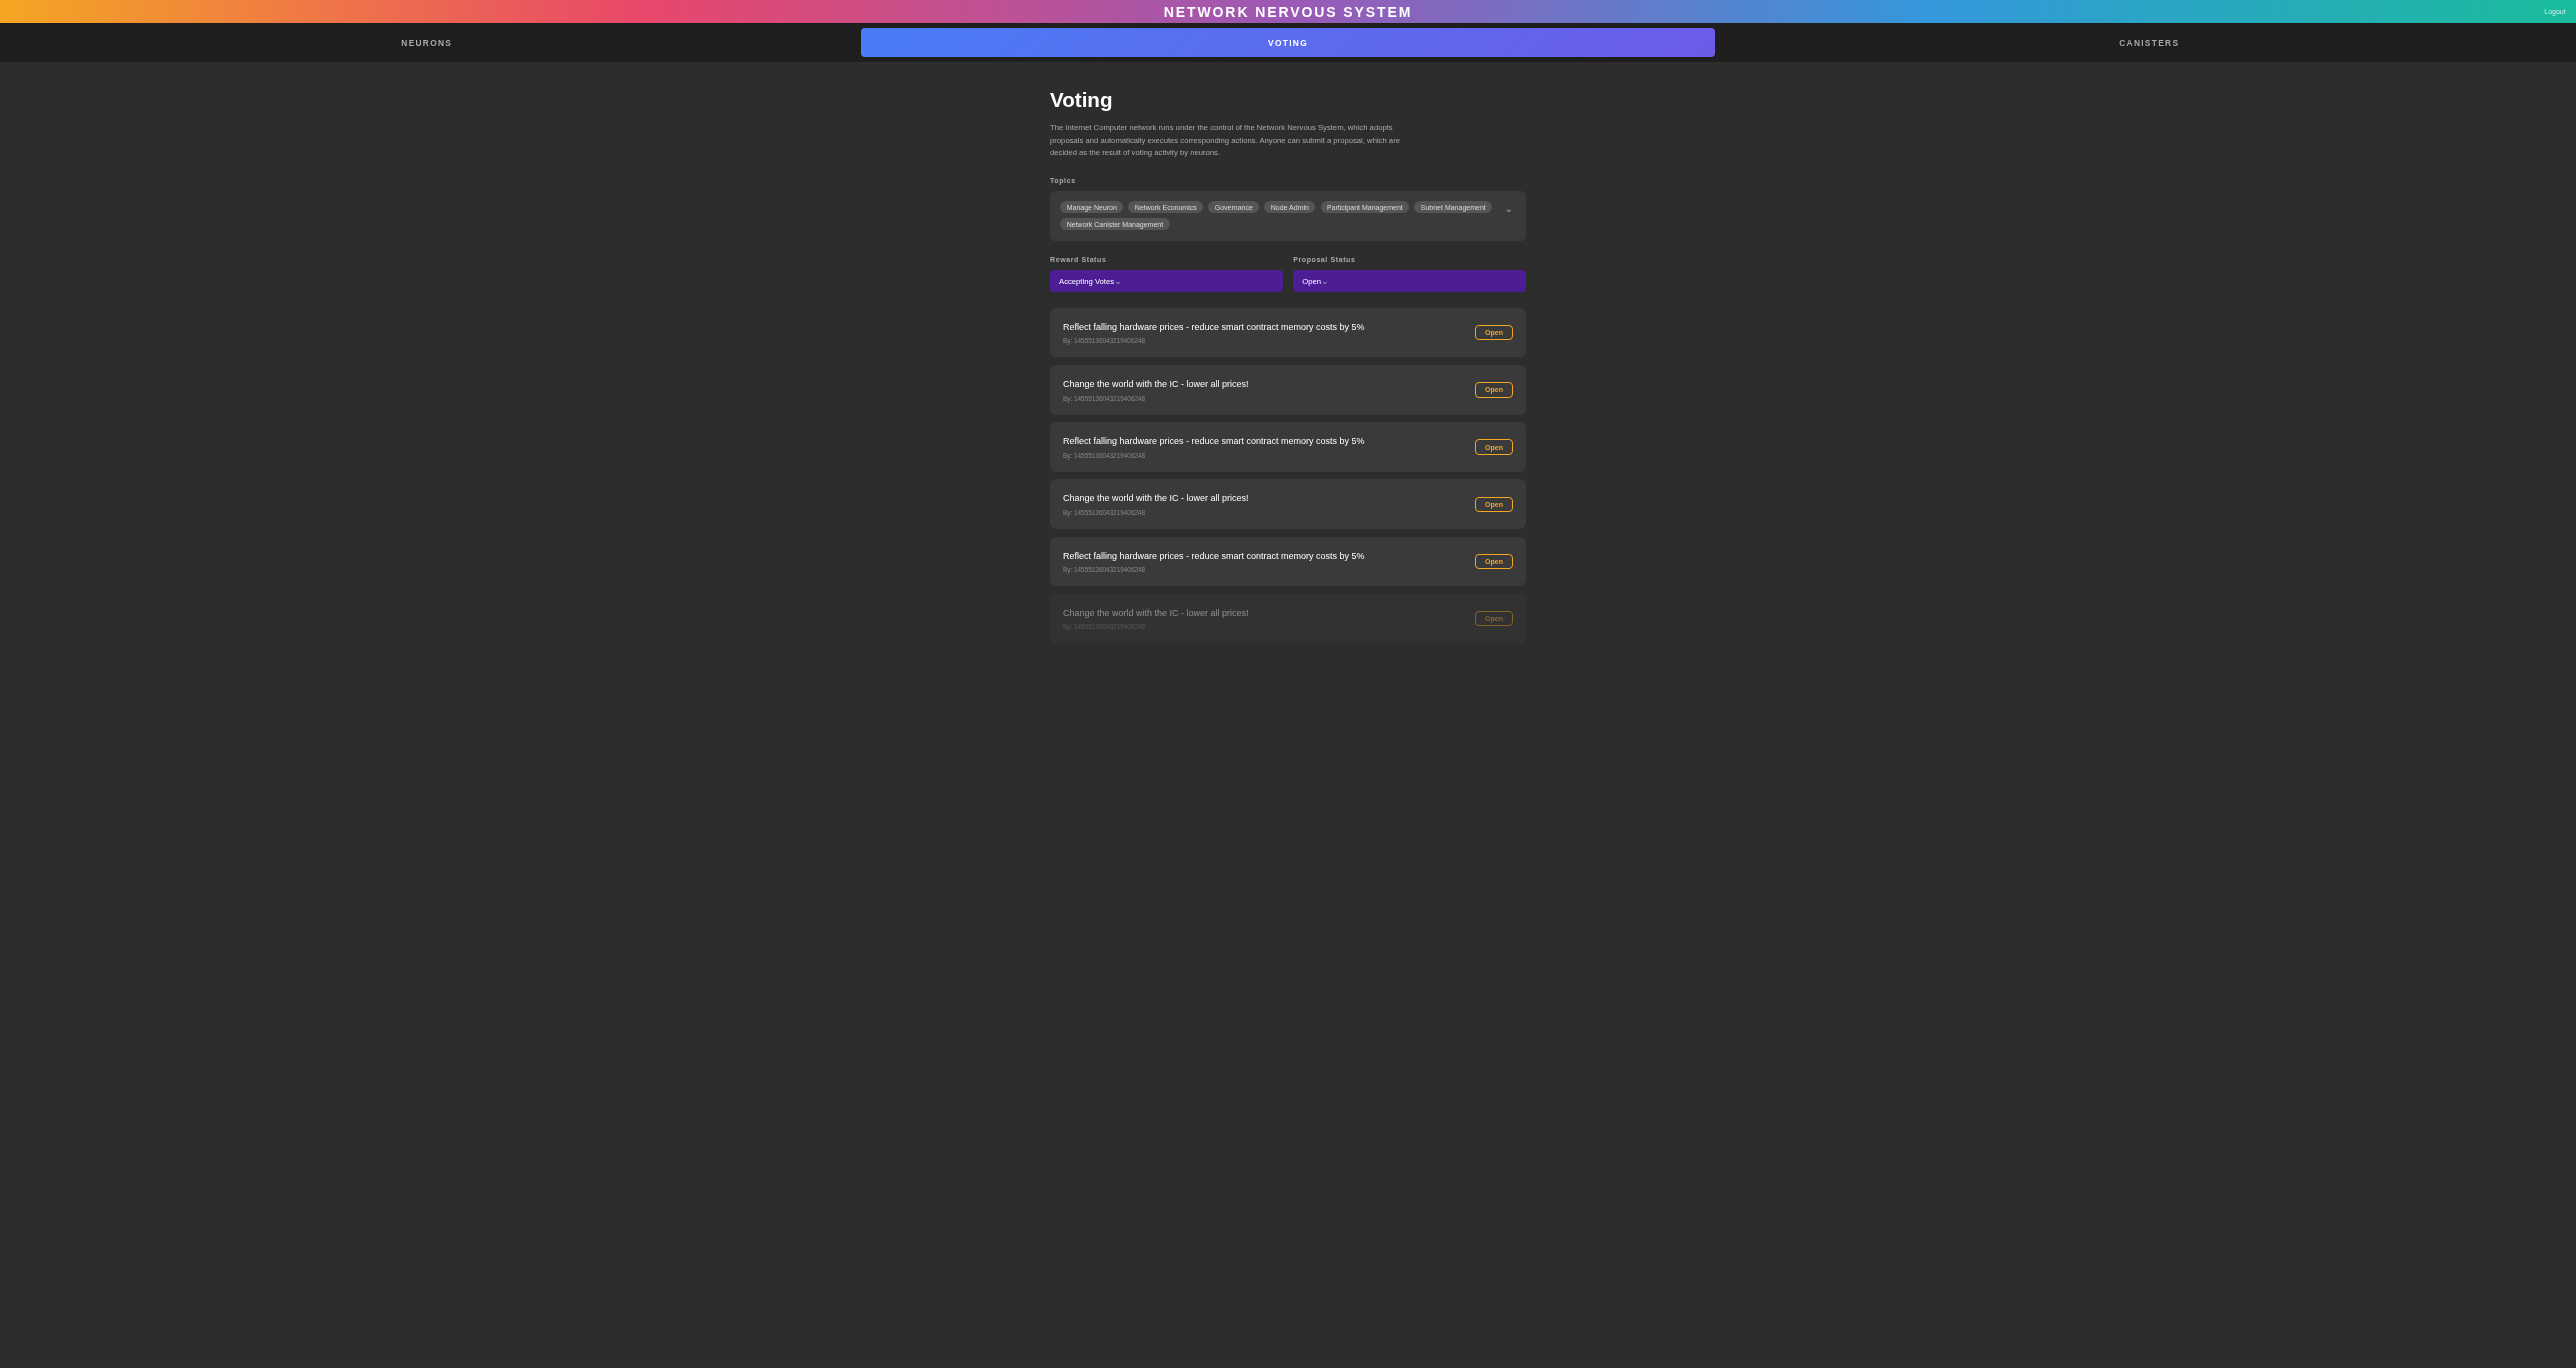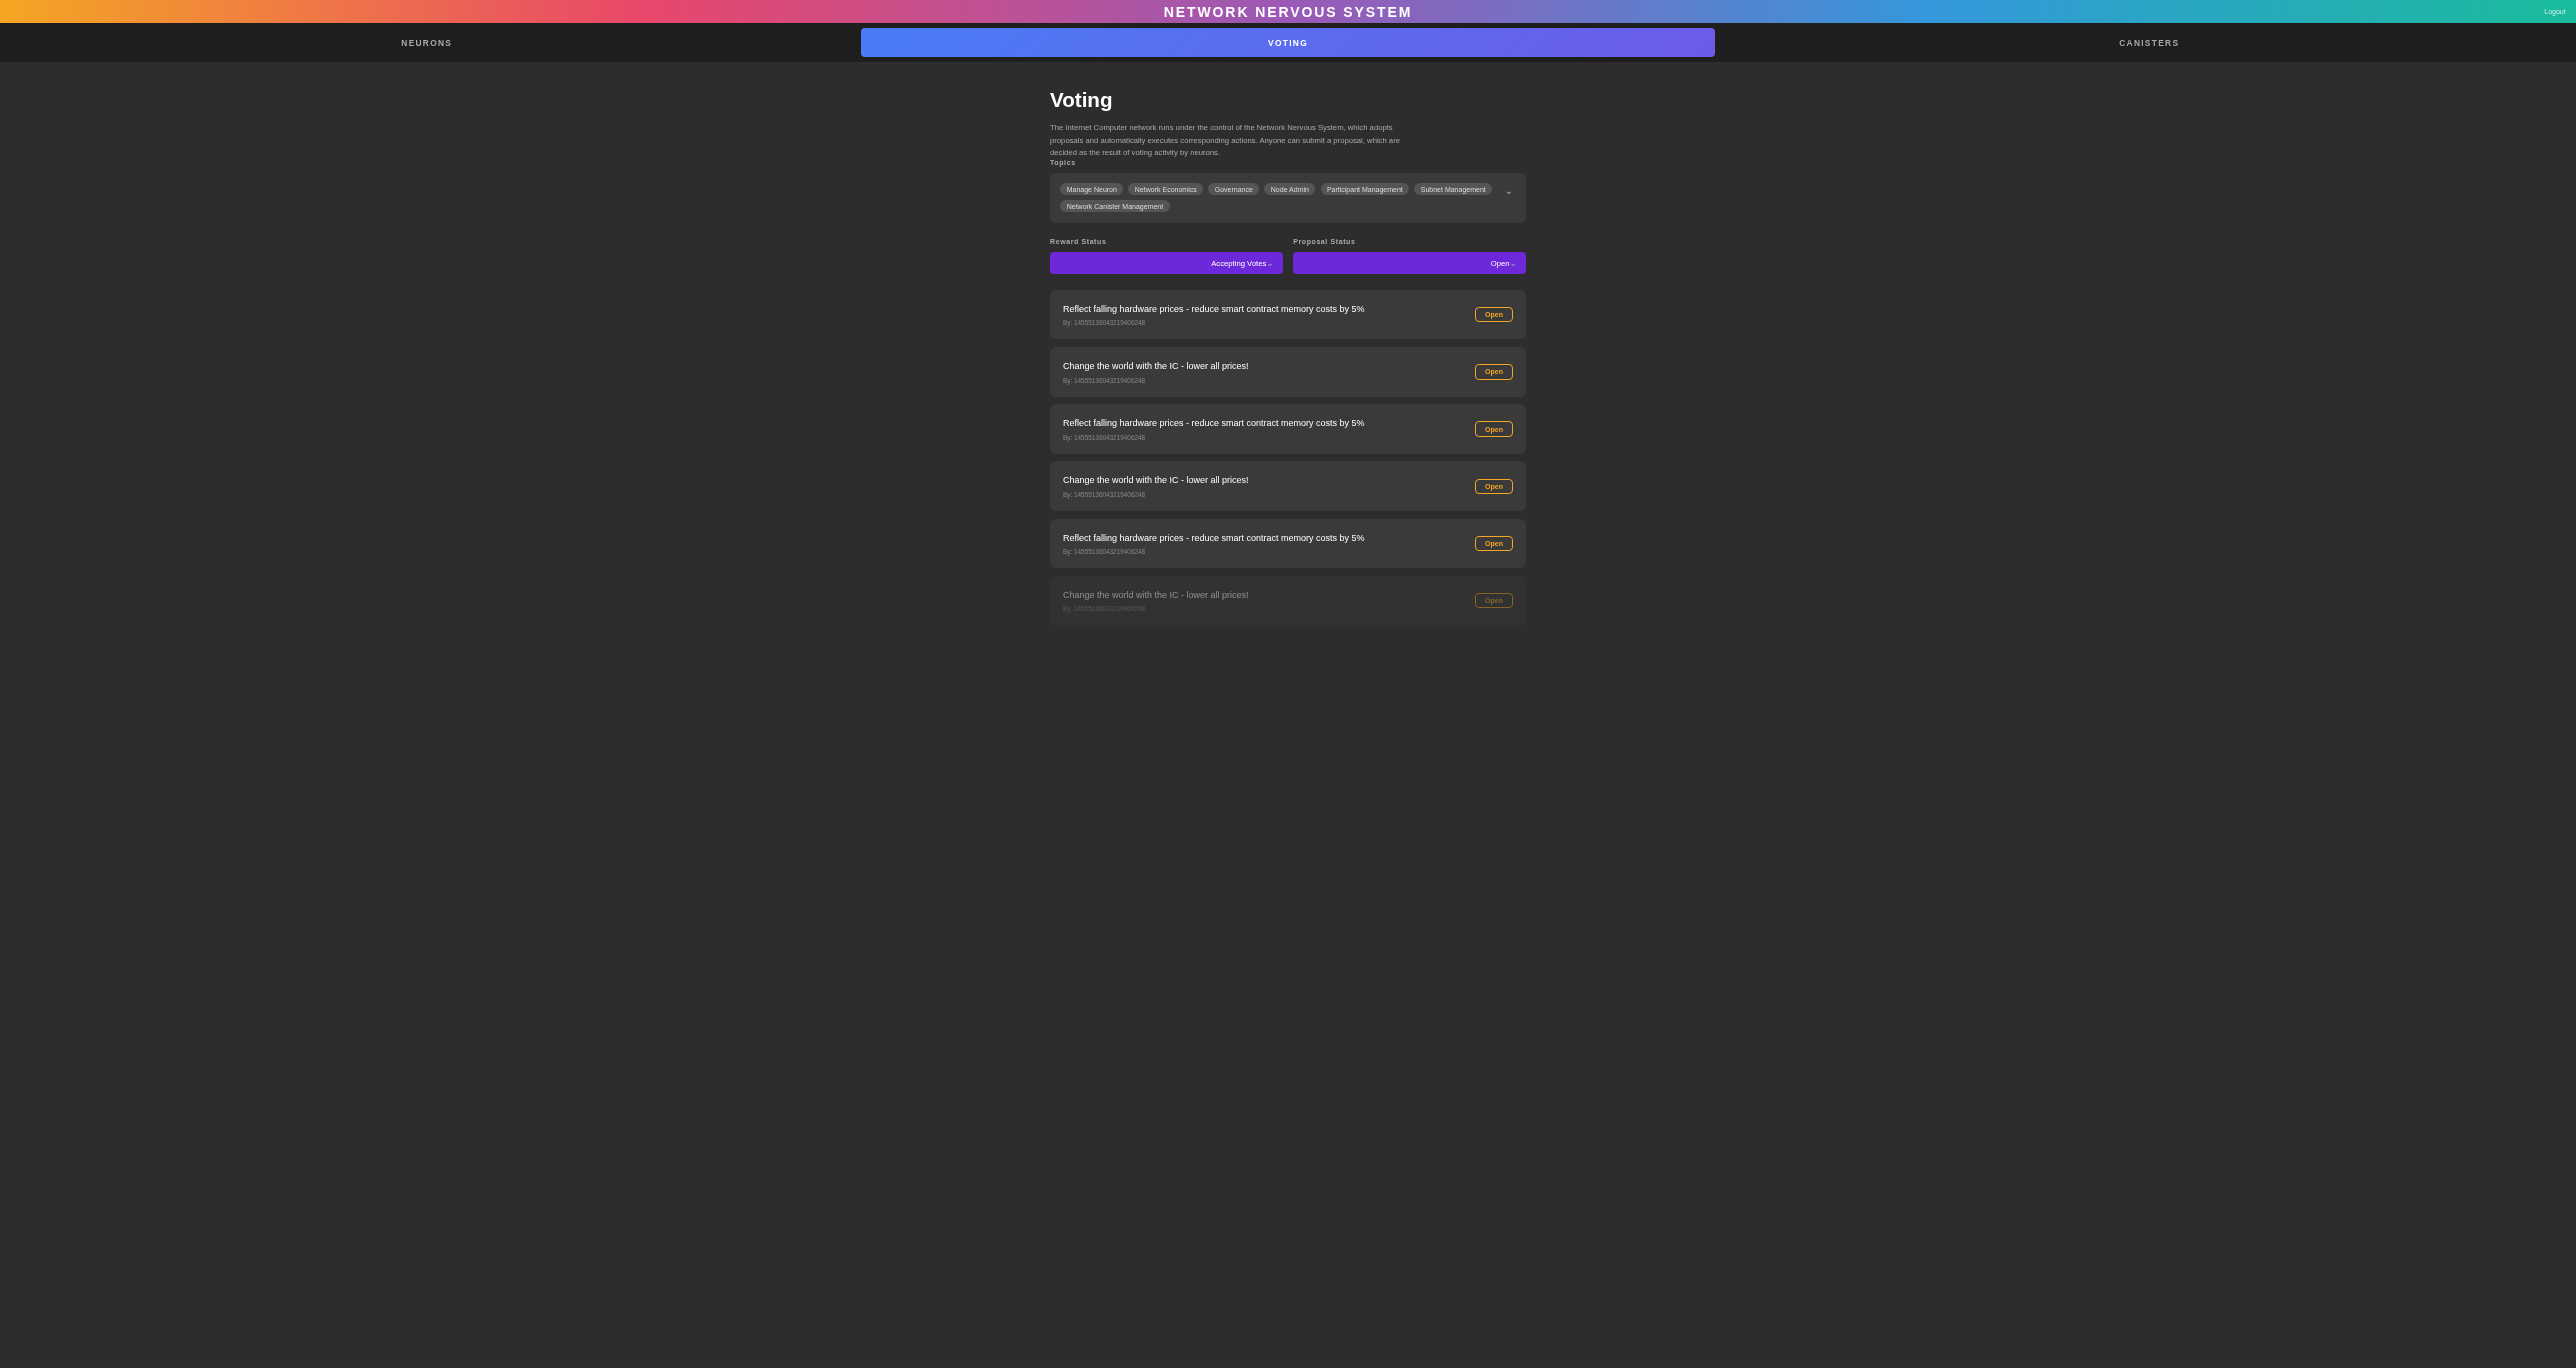--- a/index.html
+++ b/index.html
@@ -84,20 +84,21 @@
       font-size: 20.6px;
       font-weight: 700;
       margin-bottom: 10.3px;
       color: #ffffff;
     }
 
     .page-description {
       font-size: 7.7px;
       color: #aaaaaa;
       line-height: 1.6;
+      margin-bottom: 18px;
       max-width: 361px;
     }
 
     
     .section-label {
       font-size: 7px;
       font-weight: 600;
       color: #aaaaaa;
       margin-bottom: 6.4px;
       letter-spacing: 0.6px;
@@ -144,29 +145,29 @@
       gap: 10.3px;
       margin-bottom: 15.5px;
     }
 
     .filter-group {
       flex: 1;
     }
 
     .filter-select {
       width: 100%;
-      background-color: #6d28d9;
+      background-color: #4c1d95;
       border: none;
       border-radius: 3.9px;
       padding: 6.4px 9px;
       color: #ffffff;
       font-size: 7.7px;
       display: flex;
       align-items: center;
-      justify-content: flex-end;
+      justify-content: flex-start;
       cursor: pointer;
     }
 
     .filter-select-value {
       color: #ffffff;
       font-size: 7.7px;
     }
 
     .filter-chevron {
       color: #aaaaaa;

